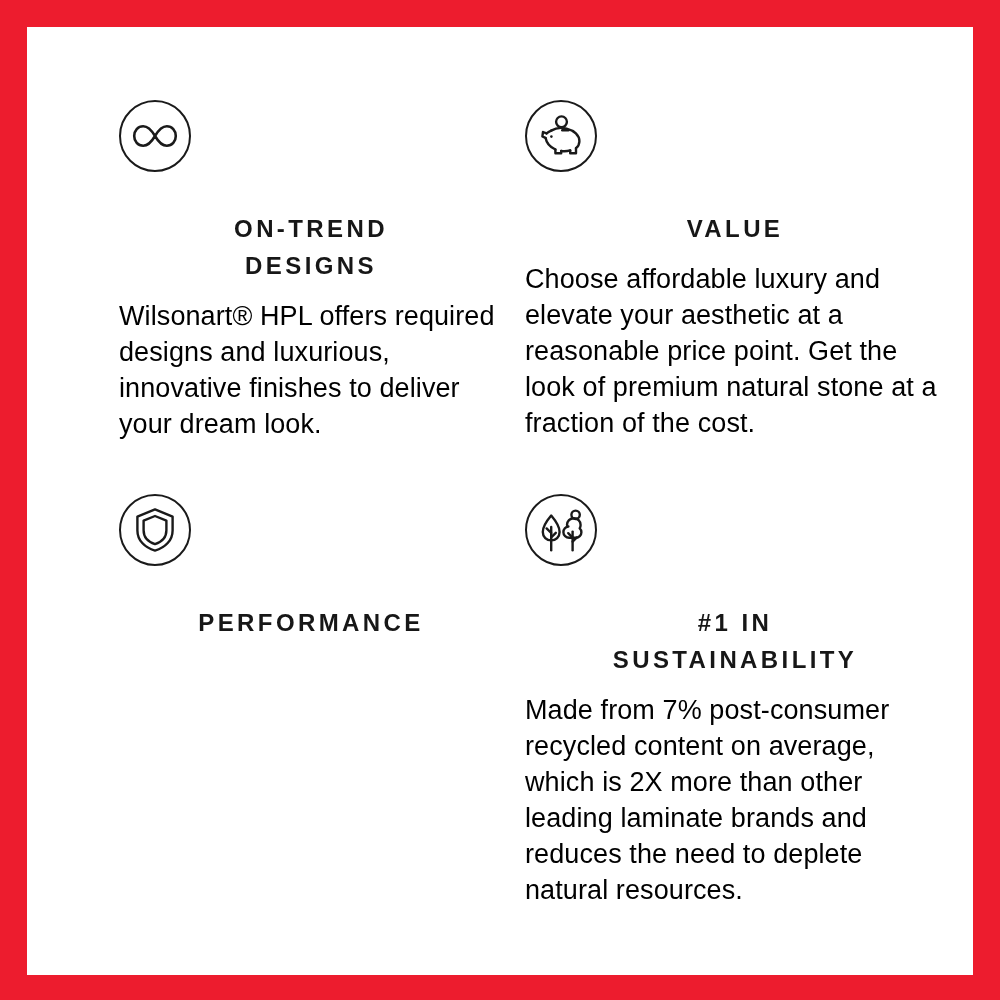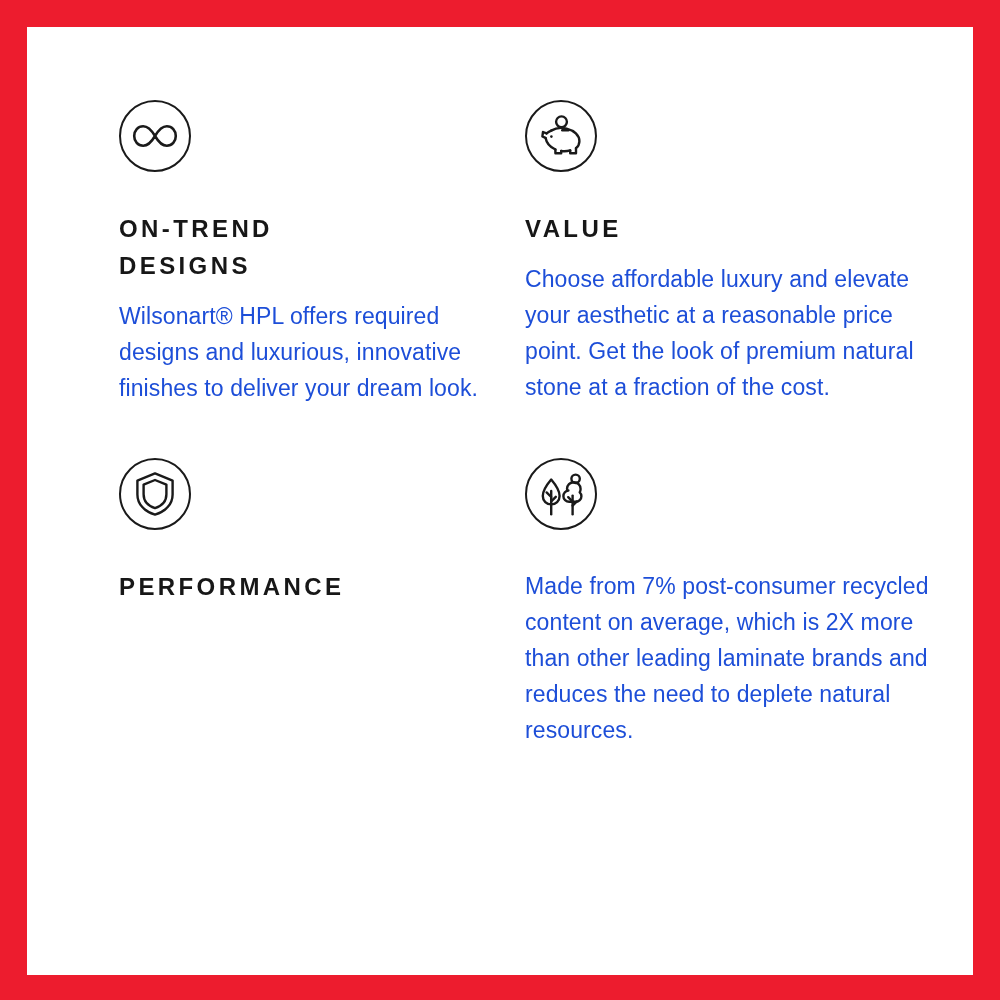--- a/index.html
+++ b/index.html
@@ -76,28 +76,29 @@
   
   .feature-title {
     font-size: 24px;
     font-weight: bold;
     letter-spacing: 3.4px;
     line-height: 37px;
     color: #171717;
     margin: 0 0 14px 0;
     text-transform: uppercase;
     white-space: pre-line;
+    text-align: center;
   }
 
   
   .feature-body {
-    font-size: 23px;
+    font-size: 27px;
     font-weight: normal;
     line-height: 36px;
-    color: #1d4ed8;
+    color: #000000;
     margin: 0;
     letter-spacing: 0.1px;
     white-space: pre-line;
   }
 </style>
 </head>
 <body>
 
 <div id="page">
   <div id="card">
@@ -159,18 +160,20 @@
             <path d="M14.2 20.0 L14.2 43.2"></path>
             <path d="M14.2 26.0 L9.6 21.4"></path>
             <path d="M14.2 30.4 L18.8 25.8"></path>
 
             <path d="M30.0 18.0 C30.0 14.2 33.0 11.2 36.8 11.2 C40.6 11.2 43.6 14.2 43.6 18.0 C43.6 19.2 43.3 20.3 42.7 21.3 C43.8 22.3 44.4 23.7 44.4 25.2 C44.4 28.3 41.9 30.8 38.8 30.8 L32.2 30.8 C29.0 30.8 26.4 28.3 26.4 25.2 C26.4 22.3 28.6 19.9 31.4 19.5"></path>
             <path d="M35.6 24.6 L35.6 43.2"></path>
             <path d="M35.6 30.6 L31.2 26.2"></path>
             <path d="M35.6 34.6 L39.8 30.4"></path>
           </svg>
         </div>
+        <h2 class="feature-title">#1 IN
+SUSTAINABILITY</h2>
         <p class="feature-body">Made from 7% post-consumer recycled content on average, which is 2X more than other leading laminate brands and reduces the need to deplete natural resources.</p>
       </div>
 
     </div>
   </div>
 </div>
 
 </body></html>

